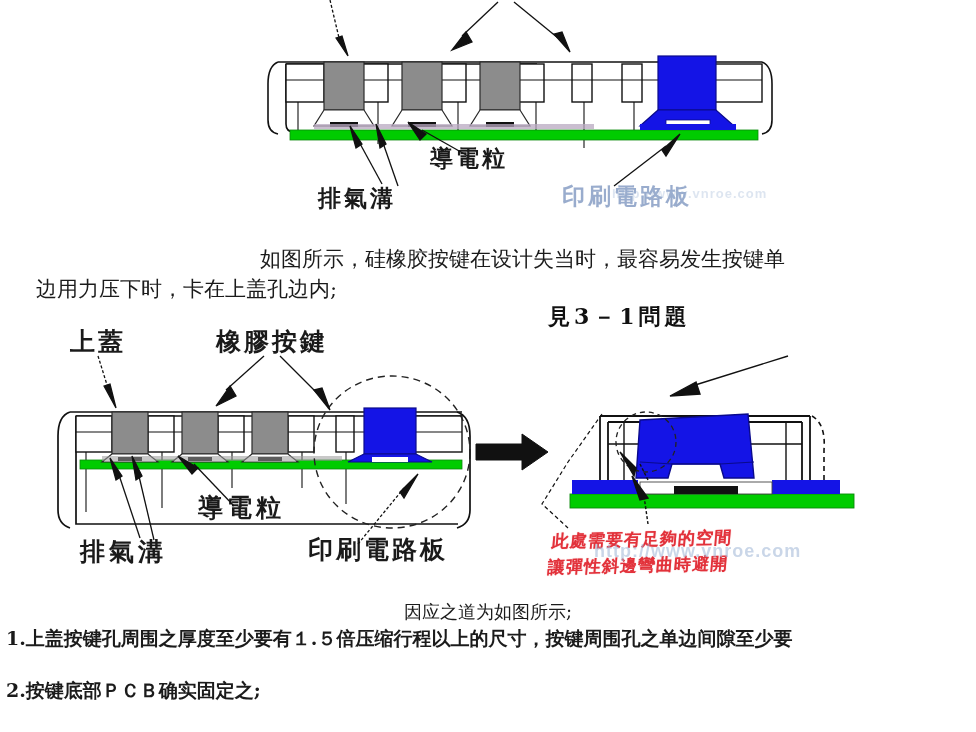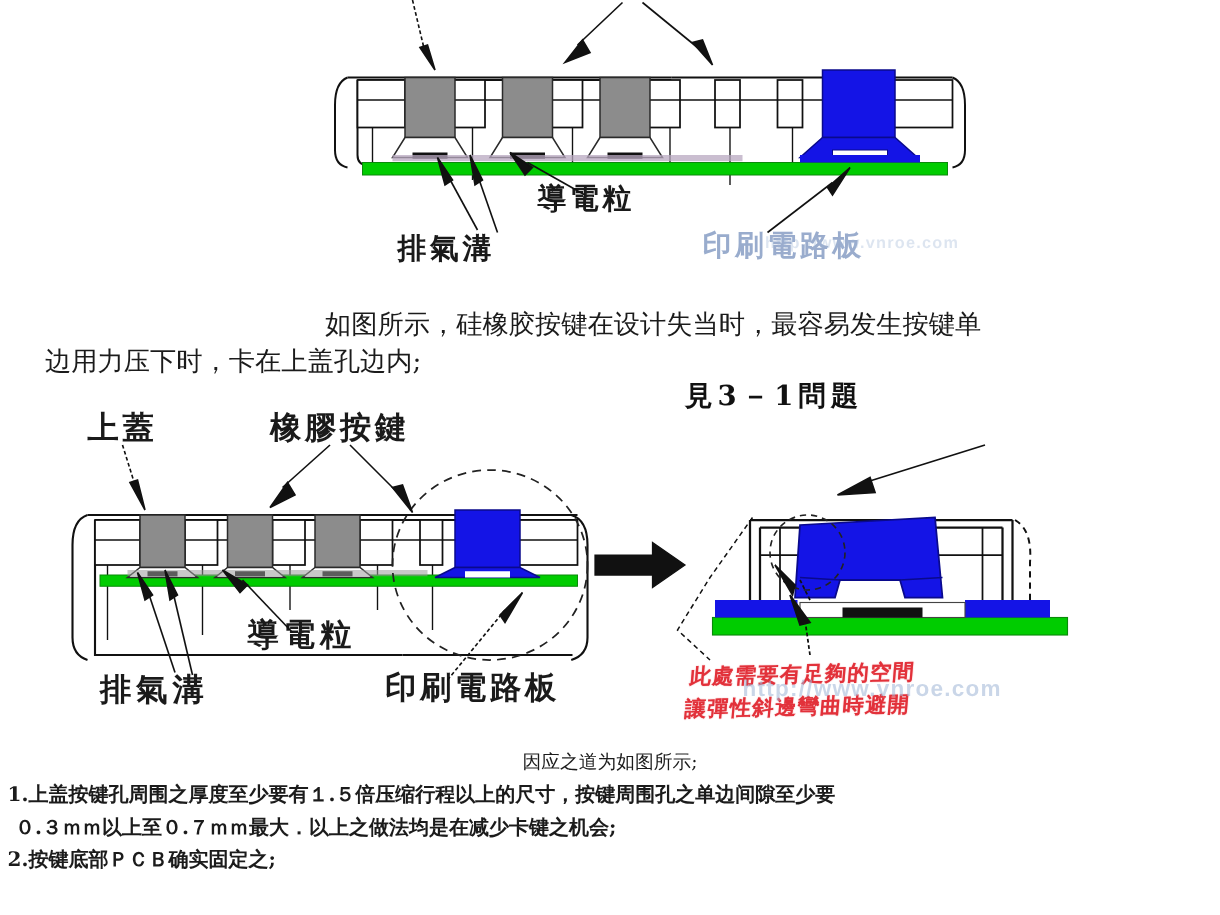--- a/index.html
+++ b/index.html
@@ -29,26 +29,26 @@
     position:absolute;
     font-family:"DejaVu Serif","Liberation Serif",serif;
     font-size:21px;
     line-height:30px;
     color:#1b1b1b;
     white-space:pre-wrap;
   }
   .center-line{
     position:absolute;width:976px;text-align:center;
     font-family:"DejaVu Serif","Liberation Serif",serif;
-    font-size:15px;color:#1b1b1b;
+    font-size:18px;color:#1b1b1b;
   }
   .list-line{
     position:absolute;left:6px;width:964px;
     font-family:"DejaVu Serif","Liberation Serif",serif;
-    font-size:16px;color:#1b1b1b;
+    font-size:19px;color:#1b1b1b;
     white-space:nowrap;
     font-weight:600;
   }
   .list-line .num{font-weight:700;}
 
   
   .hand-red{
     position:absolute;
     color:#e0202a;
     font-family:"DejaVu Serif","Liberation Serif",serif;
@@ -313,20 +313,19 @@
 
   <div class="watermark" style="left:594px;top:541px;">http://www.vnroe.com</div>
 
   <div class="watermark" style="left:612px;top:186px;font-size:13px;opacity:.35;">http://www.vnroe.com</div>
 
   <div class="center-line" style="left:0;top:600px;">因应之道为如图所示;</div>
 
   <div class="list-line" style="top:626px;">
     <span class="num">1.</span><span>上盖按键孔周围之厚度至少要有１.５倍压缩行程以上的尺寸，按键周围孔之单边间隙至少要</span>
   </div>
-  <div class="list-line" style="top:652px;left:12px;">０.３ｍｍ以上至０.７ｍｍ最大．以上之做法均是在减少卡键之机会;</div>
 
   <div class="list-line" style="top:678px;">
     <span class="num">2.</span><span>按键底部ＰＣＢ确实固定之;</span>
   </div>
 
 
 </div>
 
 </body></html>

